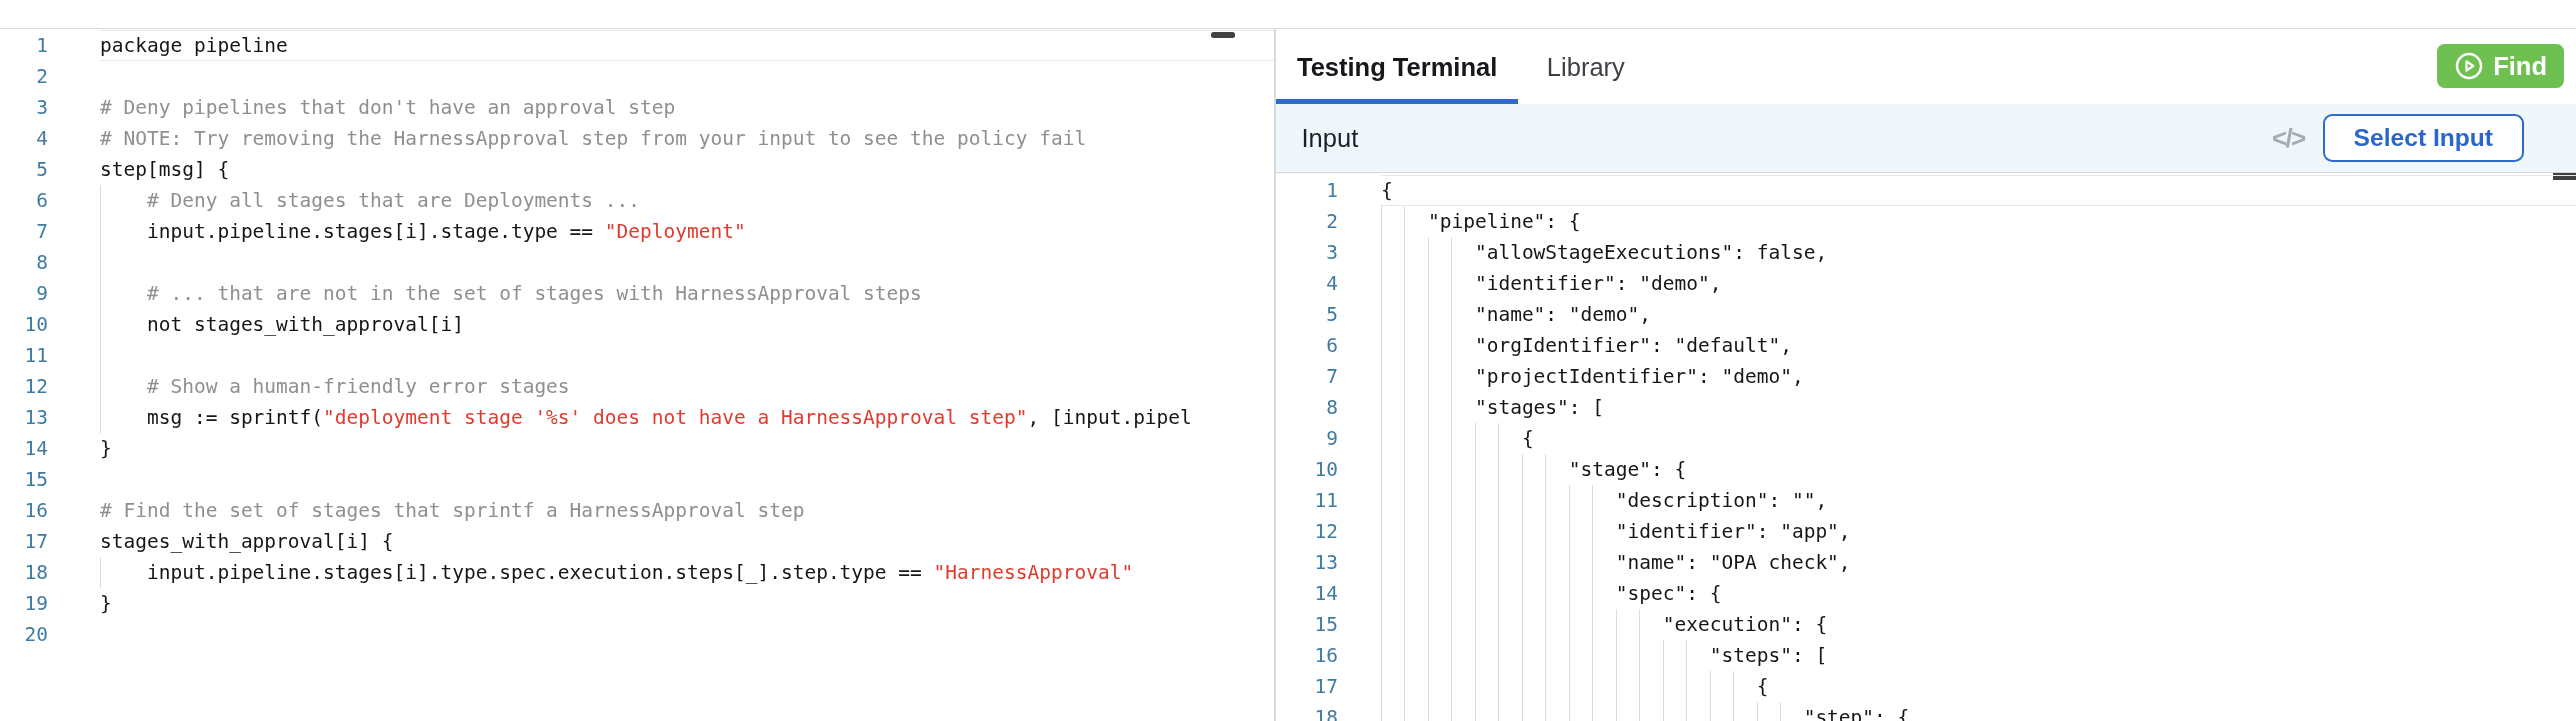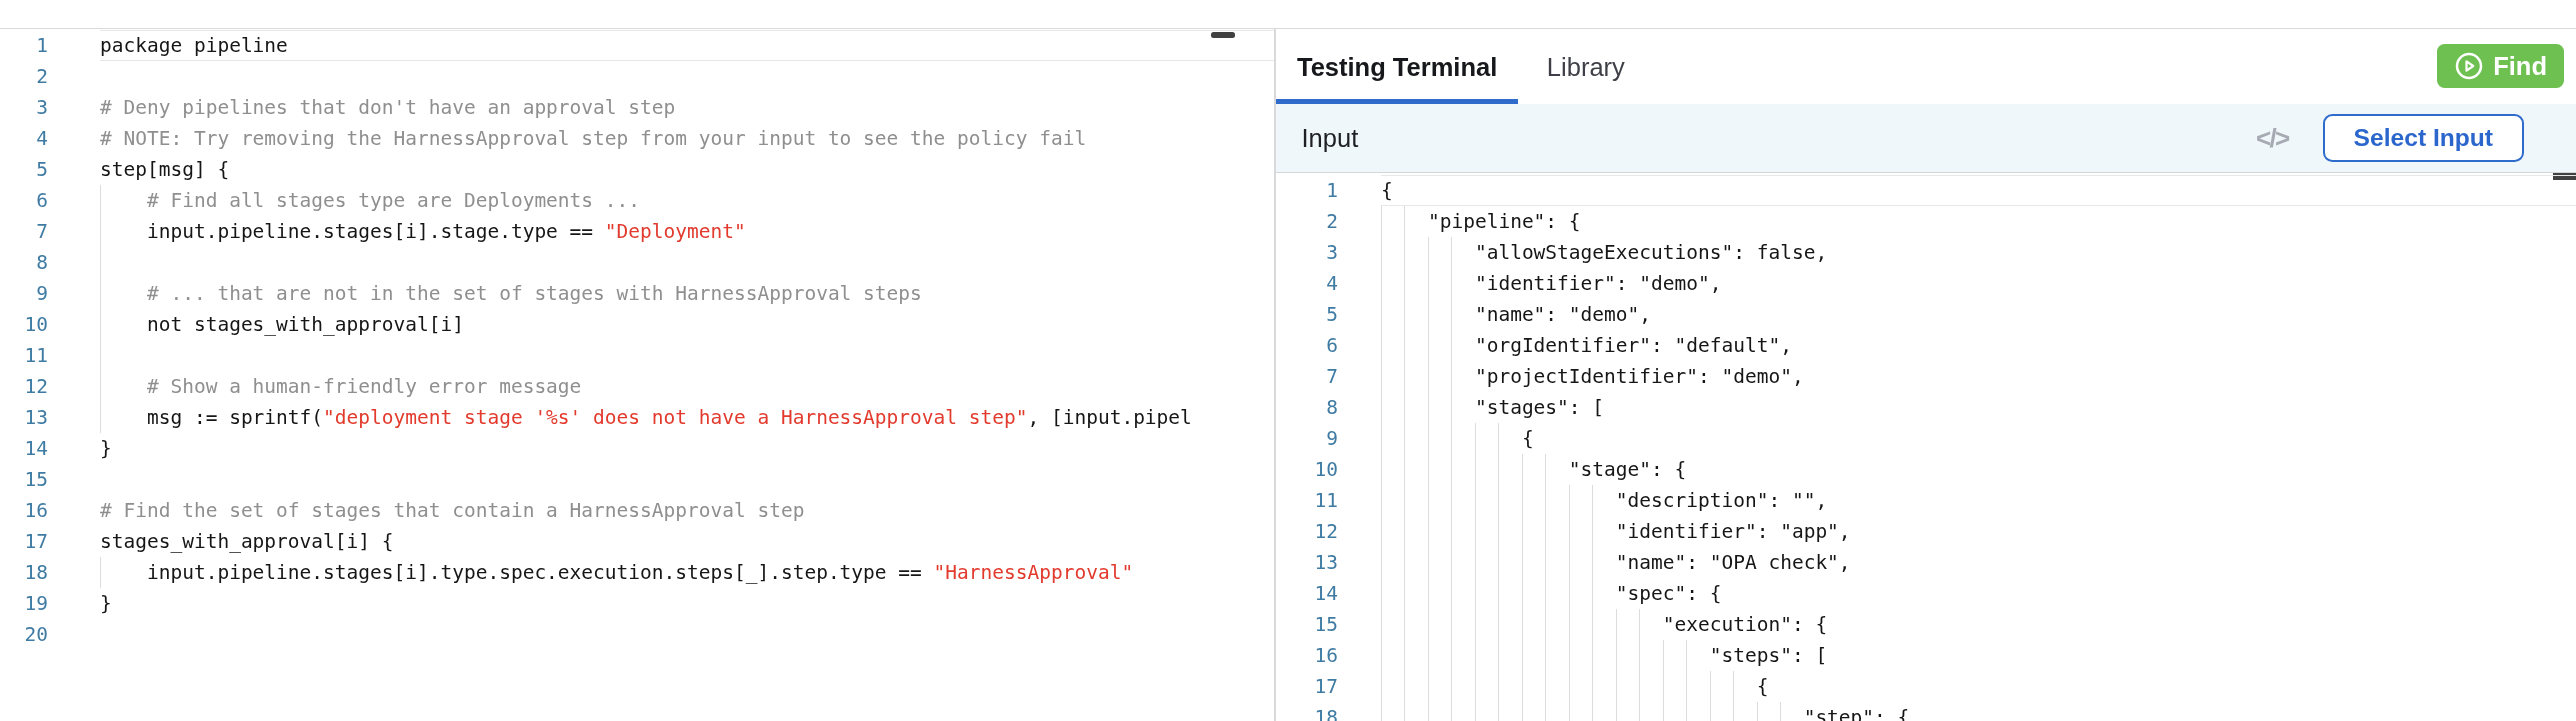--- a/index.html
+++ b/index.html
@@ -79,21 +79,21 @@
     height:68px;background:#eff7fb;border-bottom:1.7px solid #d4d7d9;
     display:flex;align-items:center;
   }
   .input-title{margin-left:25.5px;font-size:25.5px;color:#1f2025;}
   .code-icon{
     margin-left:auto;font-size:26px;font-weight:bold;color:#a7aab3;
     letter-spacing:-1.7px;cursor:pointer;user-select:none;
     font-family:"Liberation Sans",sans-serif;
   }
   .select-input-btn{
-    margin:0 52px 0 34px;height:48px;padding:0 29px;
+    margin:0 52px 0 18px;height:48px;padding:0 29px;
     background:#fff;border:2.5px solid #2e6bcb;border-radius:9.3px;
     color:#2b66cd;font-family:"Liberation Sans",sans-serif;
     font-size:24.6px;font-weight:bold;cursor:pointer;
   }
   
   .editor.right{
     left:1276px;top:173px;width:1300px;height:548px;padding-top:1.7px;
     --lnw:62px;--gap:43px;
   }
   .vscroll-dash{
@@ -122,21 +122,21 @@
     <div class="row">
       <span class="ln">4</span>
       <span class="code"><span class="seg-comment"># NOTE: Try removing the HarnessApproval step from your input to see the policy fail</span></span>
     </div>
     <div class="row">
       <span class="ln">5</span>
       <span class="code"><span class="seg-plain">step[msg] {</span></span>
     </div>
     <div class="row">
       <span class="ln">6</span>
-      <span class="code"><span class="guide" style="left: calc(0ch);"></span><span class="seg-comment">    # Find all stages type are Deployments ...</span></span>
+      <span class="code"><span class="guide" style="left: calc(0ch);"></span><span class="seg-comment">    # Deny all stages that are Deployments ...</span></span>
     </div>
     <div class="row">
       <span class="ln">7</span>
       <span class="code"><span class="guide" style="left: calc(0ch);"></span><span class="seg-plain">    input.pipeline.stages[i].stage.type == </span><span class="seg-string">"Deployment"</span></span>
     </div>
     <div class="row">
       <span class="ln">8</span>
       <span class="code"><span class="guide" style="left: calc(0ch);"></span></span>
     </div>
     <div class="row">
@@ -146,37 +146,37 @@
     <div class="row">
       <span class="ln">10</span>
       <span class="code"><span class="guide" style="left: calc(0ch);"></span><span class="seg-plain">    not stages_with_approval[i]</span></span>
     </div>
     <div class="row">
       <span class="ln">11</span>
       <span class="code"><span class="guide" style="left: calc(0ch);"></span></span>
     </div>
     <div class="row">
       <span class="ln">12</span>
-      <span class="code"><span class="guide" style="left: calc(0ch);"></span><span class="seg-comment">    # Show a human-friendly error message</span></span>
+      <span class="code"><span class="guide" style="left: calc(0ch);"></span><span class="seg-comment">    # Show a human-friendly error stages</span></span>
     </div>
     <div class="row">
       <span class="ln">13</span>
       <span class="code"><span class="guide" style="left: calc(0ch);"></span><span class="seg-plain">    msg := sprintf(</span><span class="seg-string">"deployment stage '%s' does not have a HarnessApproval step"</span><span class="seg-plain">, [input.pipel</span></span>
     </div>
     <div class="row">
       <span class="ln">14</span>
       <span class="code"><span class="seg-plain">}</span></span>
     </div>
     <div class="row">
       <span class="ln">15</span>
       <span class="code"></span>
     </div>
     <div class="row">
       <span class="ln">16</span>
-      <span class="code"><span class="seg-comment"># Find the set of stages that contain a HarnessApproval step</span></span>
+      <span class="code"><span class="seg-comment"># Find the set of stages that sprintf a HarnessApproval step</span></span>
     </div>
     <div class="row">
       <span class="ln">17</span>
       <span class="code"><span class="seg-plain">stages_with_approval[i] {</span></span>
     </div>
     <div class="row">
       <span class="ln">18</span>
       <span class="code"><span class="guide" style="left: calc(0ch);"></span><span class="seg-plain">    input.pipeline.stages[i].type.spec.execution.steps[_].step.type == </span><span class="seg-string">"HarnessApproval"</span></span>
     </div>
     <div class="row">

